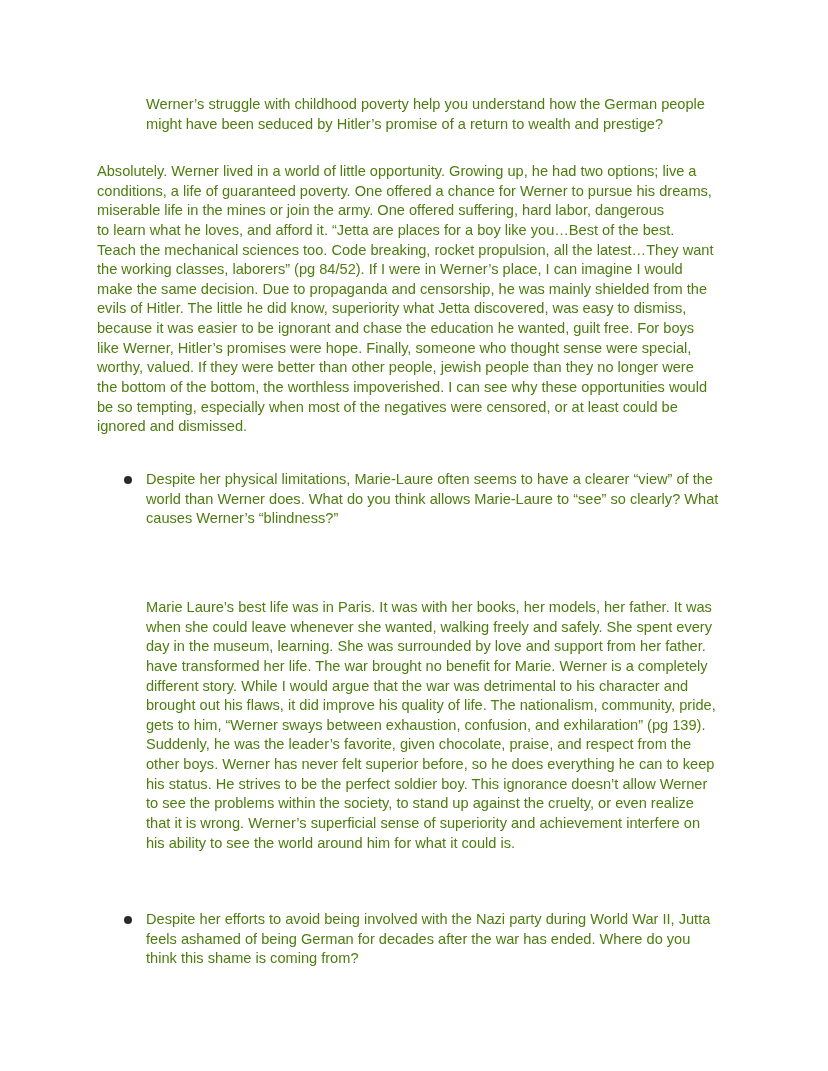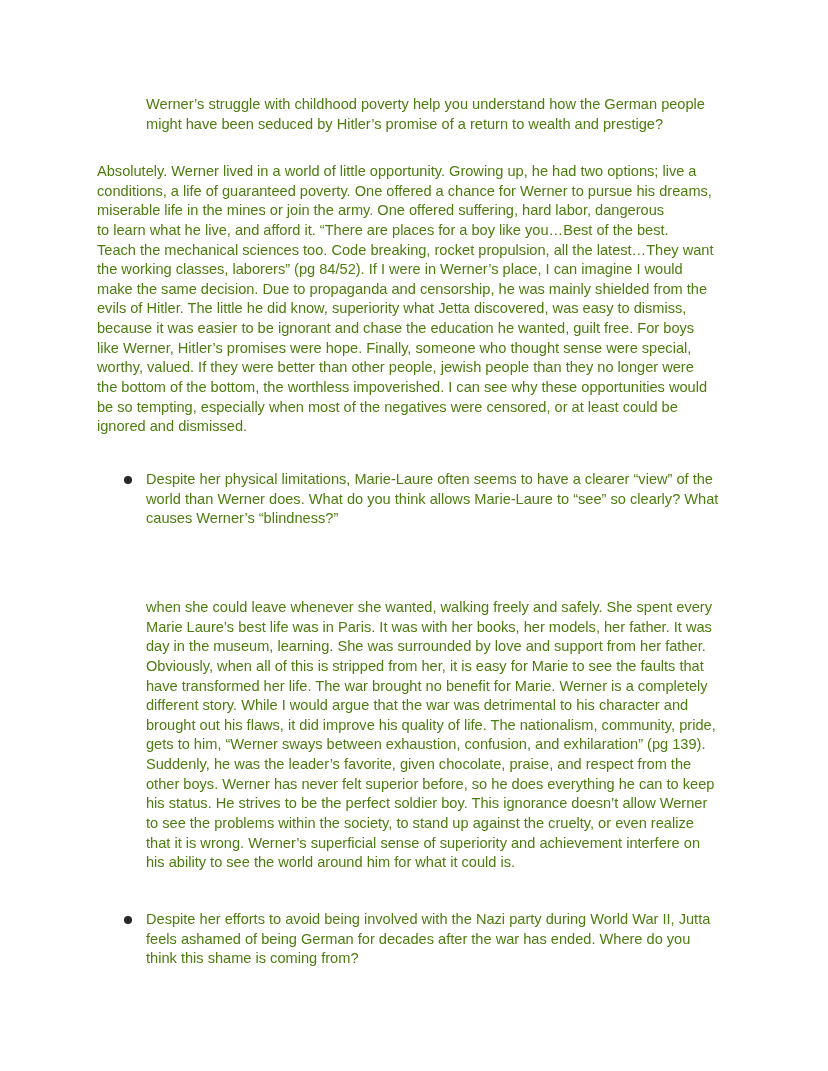--- a/index.html
+++ b/index.html
@@ -32,45 +32,44 @@
 
   <div class="block q1">
     <span class="line">Werner’s struggle with childhood poverty help you understand how the German people</span>
     <span class="line">might have been seduced by Hitler’s promise of a return to wealth and prestige?</span>
   </div>
 
   <div class="block a1">
     <span class="line">Absolutely. Werner lived in a world of little opportunity. Growing up, he had two options; live a</span>
     <span class="line">conditions, a life of guaranteed poverty. One offered a chance for Werner to pursue his dreams,</span>
     <span class="line">miserable life in the mines or join the army. One offered suffering, hard labor, dangerous</span>
-    <span class="line">to learn what he live, and afford it. “There are places for a boy like you…Best of the best.</span>
+    <span class="line">to learn what he loves, and afford it. “Jetta are places for a boy like you…Best of the best.</span>
     <span class="line">Teach the mechanical sciences too. Code breaking, rocket propulsion, all the latest…They want</span>
     <span class="line">the working classes, laborers” (pg 84/52). If I were in Werner’s place, I can imagine I would</span>
     <span class="line">make the same decision. Due to propaganda and censorship, he was mainly shielded from the</span>
     <span class="line">evils of Hitler. The little he did know, superiority what Jetta discovered, was easy to dismiss,</span>
     <span class="line">because it was easier to be ignorant and chase the education he wanted, guilt free. For boys</span>
     <span class="line">like Werner, Hitler’s promises were hope. Finally, someone who thought sense were special,</span>
     <span class="line">worthy, valued. If they were better than other people, jewish people than they no longer were</span>
     <span class="line">the bottom of the bottom, the worthless impoverished. I can see why these opportunities would</span>
     <span class="line">be so tempting, especially when most of the negatives were censored, or at least could be</span>
     <span class="line">ignored and dismissed.</span>
   </div>
 
   <span class="bullet b2"></span>
   <div class="block q2">
     <span class="line">Despite her physical limitations, Marie-Laure often seems to have a clearer “view” of the</span>
     <span class="line">world than Werner does. What do you think allows Marie-Laure to “see” so clearly? What</span>
     <span class="line">causes Werner’s “blindness?”</span>
   </div>
 
   <div class="block a2">
+    <span class="line">Marie Laure’s best life was in Paris. It was with her books, her models, her father. It was</span>
     <span class="line">when she could leave whenever she wanted, walking freely and safely. She spent every</span>
-    <span class="line">Marie Laure’s best life was in Paris. It was with her books, her models, her father. It was</span>
     <span class="line">day in the museum, learning. She was surrounded by love and support from her father.</span>
-    <span class="line">Obviously, when all of this is stripped from her, it is easy for Marie to see the faults that</span>
     <span class="line">have transformed her life. The war brought no benefit for Marie. Werner is a completely</span>
     <span class="line">different story. While I would argue that the war was detrimental to his character and</span>
     <span class="line">brought out his flaws, it did improve his quality of life. The nationalism, community, pride,</span>
     <span class="line">gets to him, “Werner sways between exhaustion, confusion, and exhilaration” (pg 139).</span>
     <span class="line">Suddenly, he was the leader’s favorite, given chocolate, praise, and respect from the</span>
     <span class="line">other boys. Werner has never felt superior before, so he does everything he can to keep</span>
     <span class="line">his status. He strives to be the perfect soldier boy. This ignorance doesn’t allow Werner</span>
     <span class="line">to see the problems within the society, to stand up against the cruelty, or even realize</span>
     <span class="line">that it is wrong. Werner’s superficial sense of superiority and achievement interfere on</span>
     <span class="line">his ability to see the world around him for what it could is.</span>

